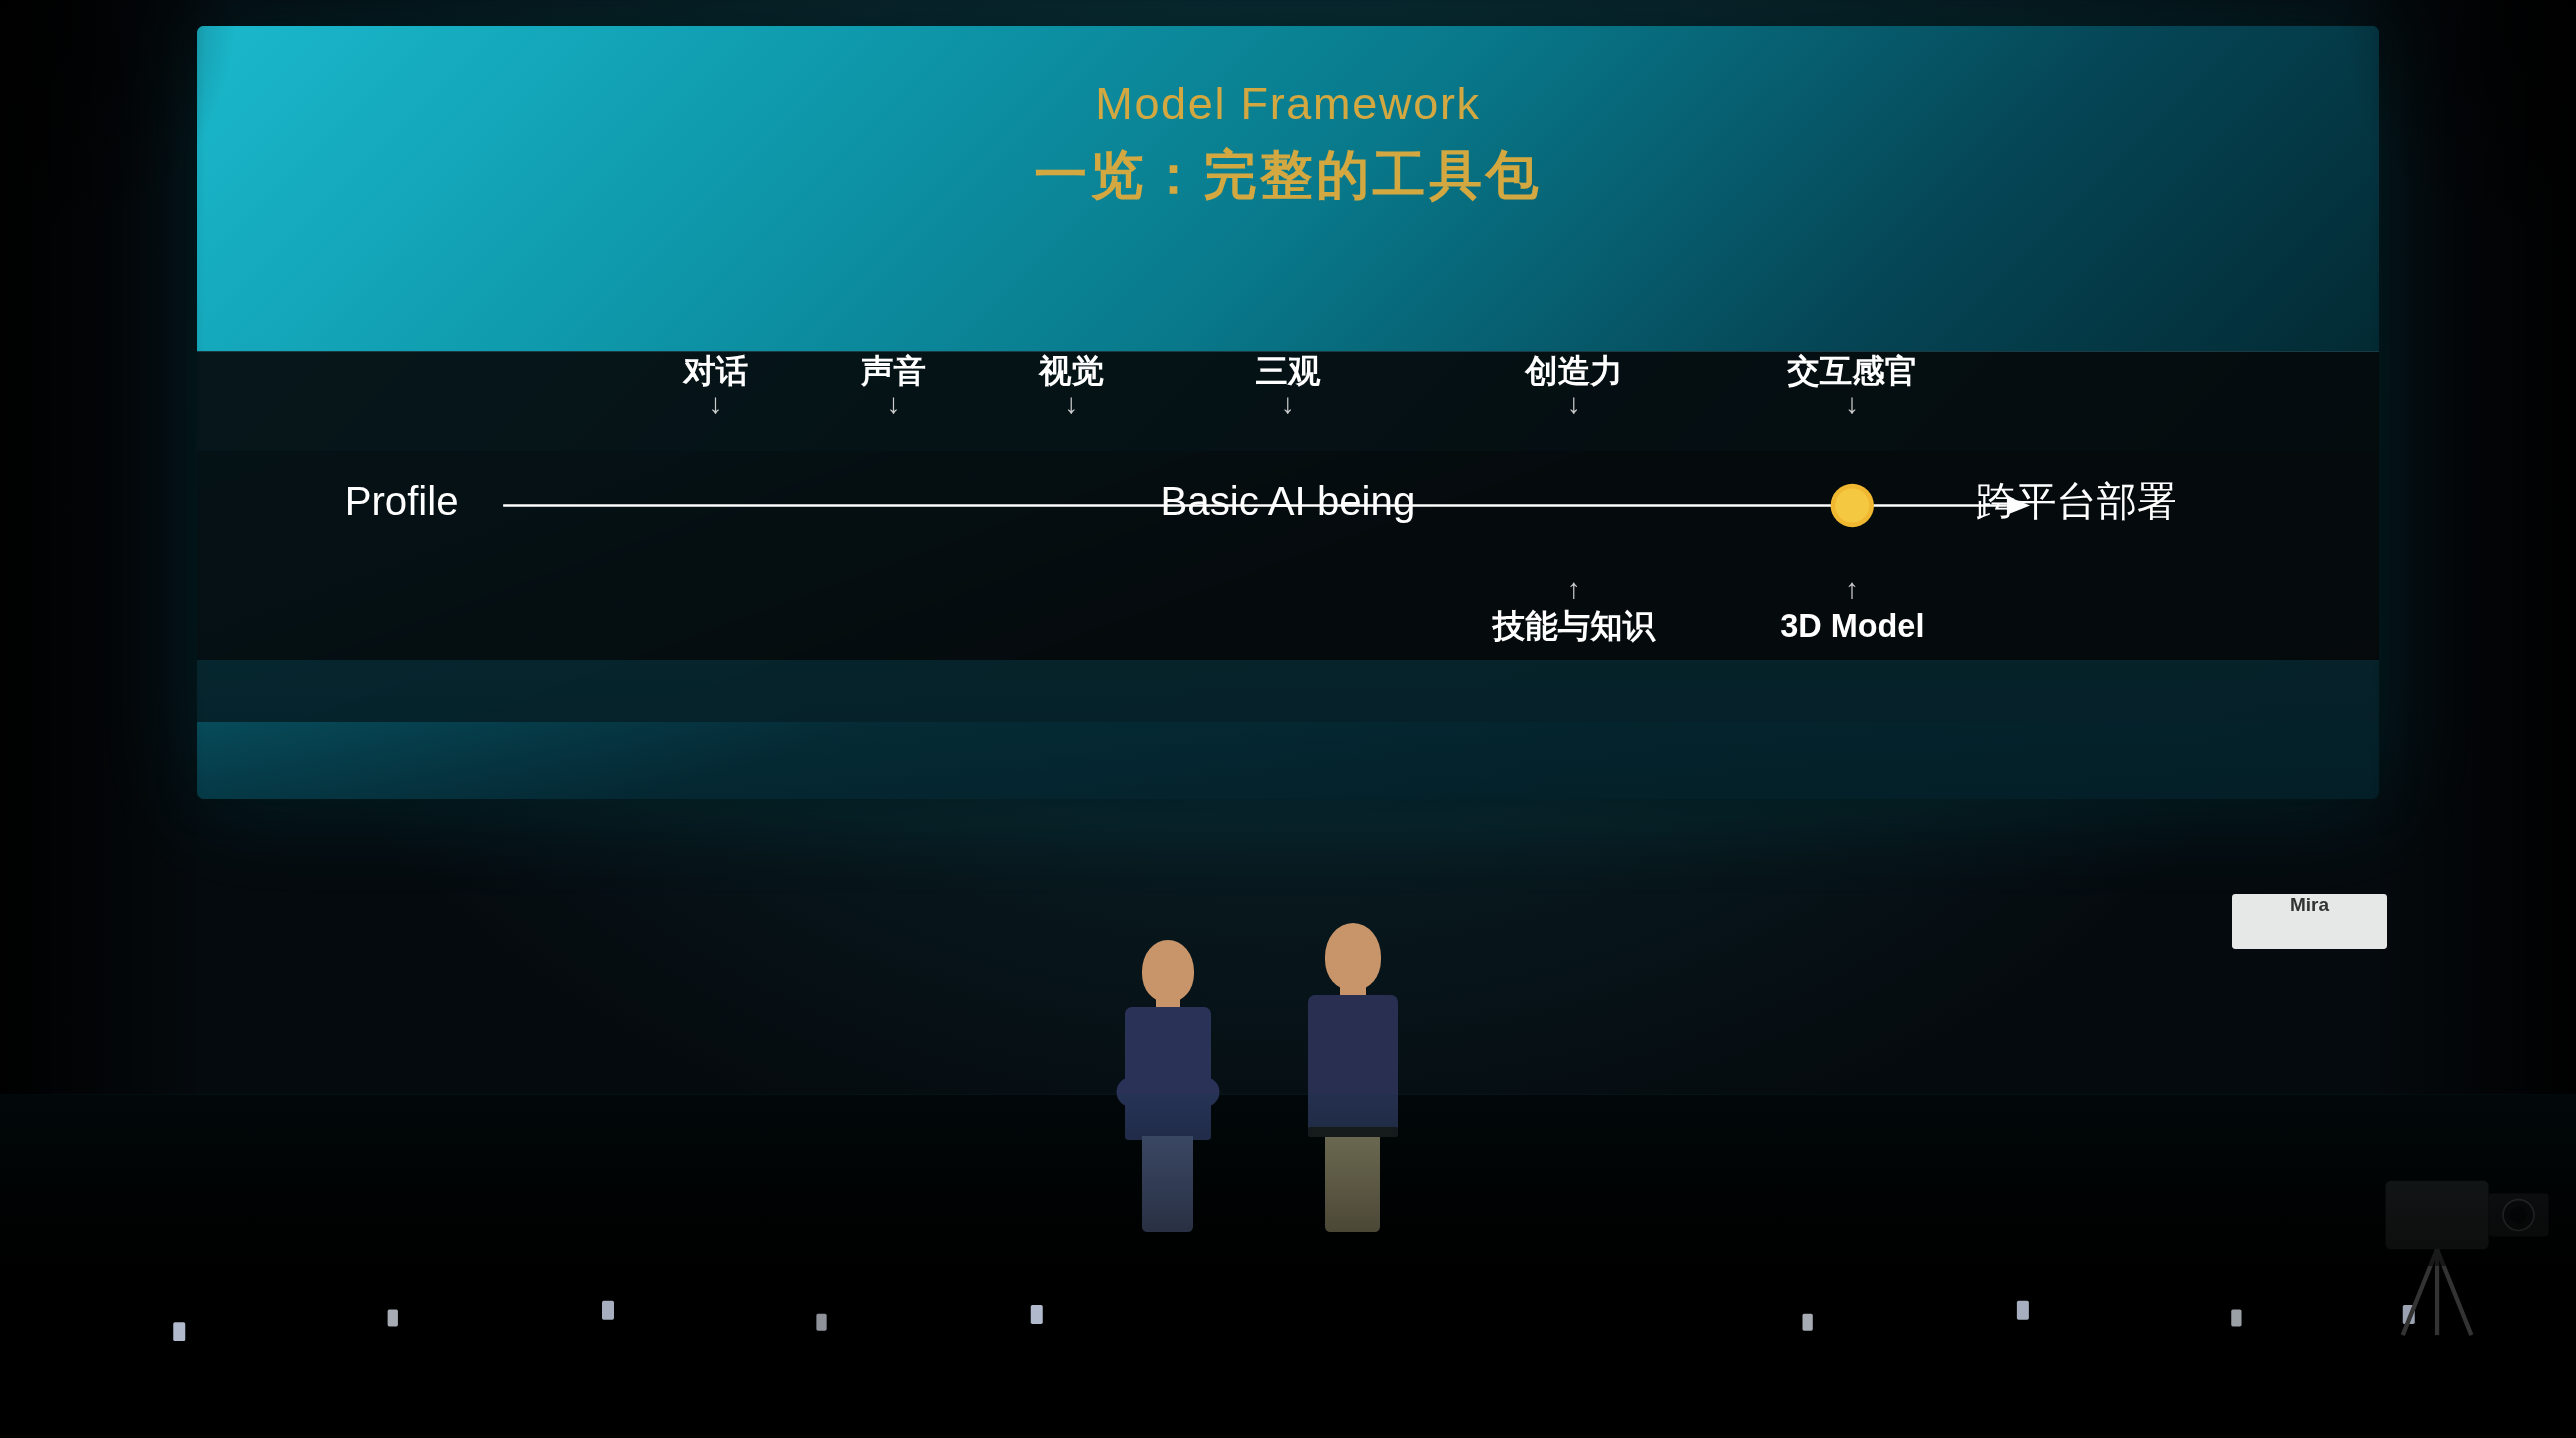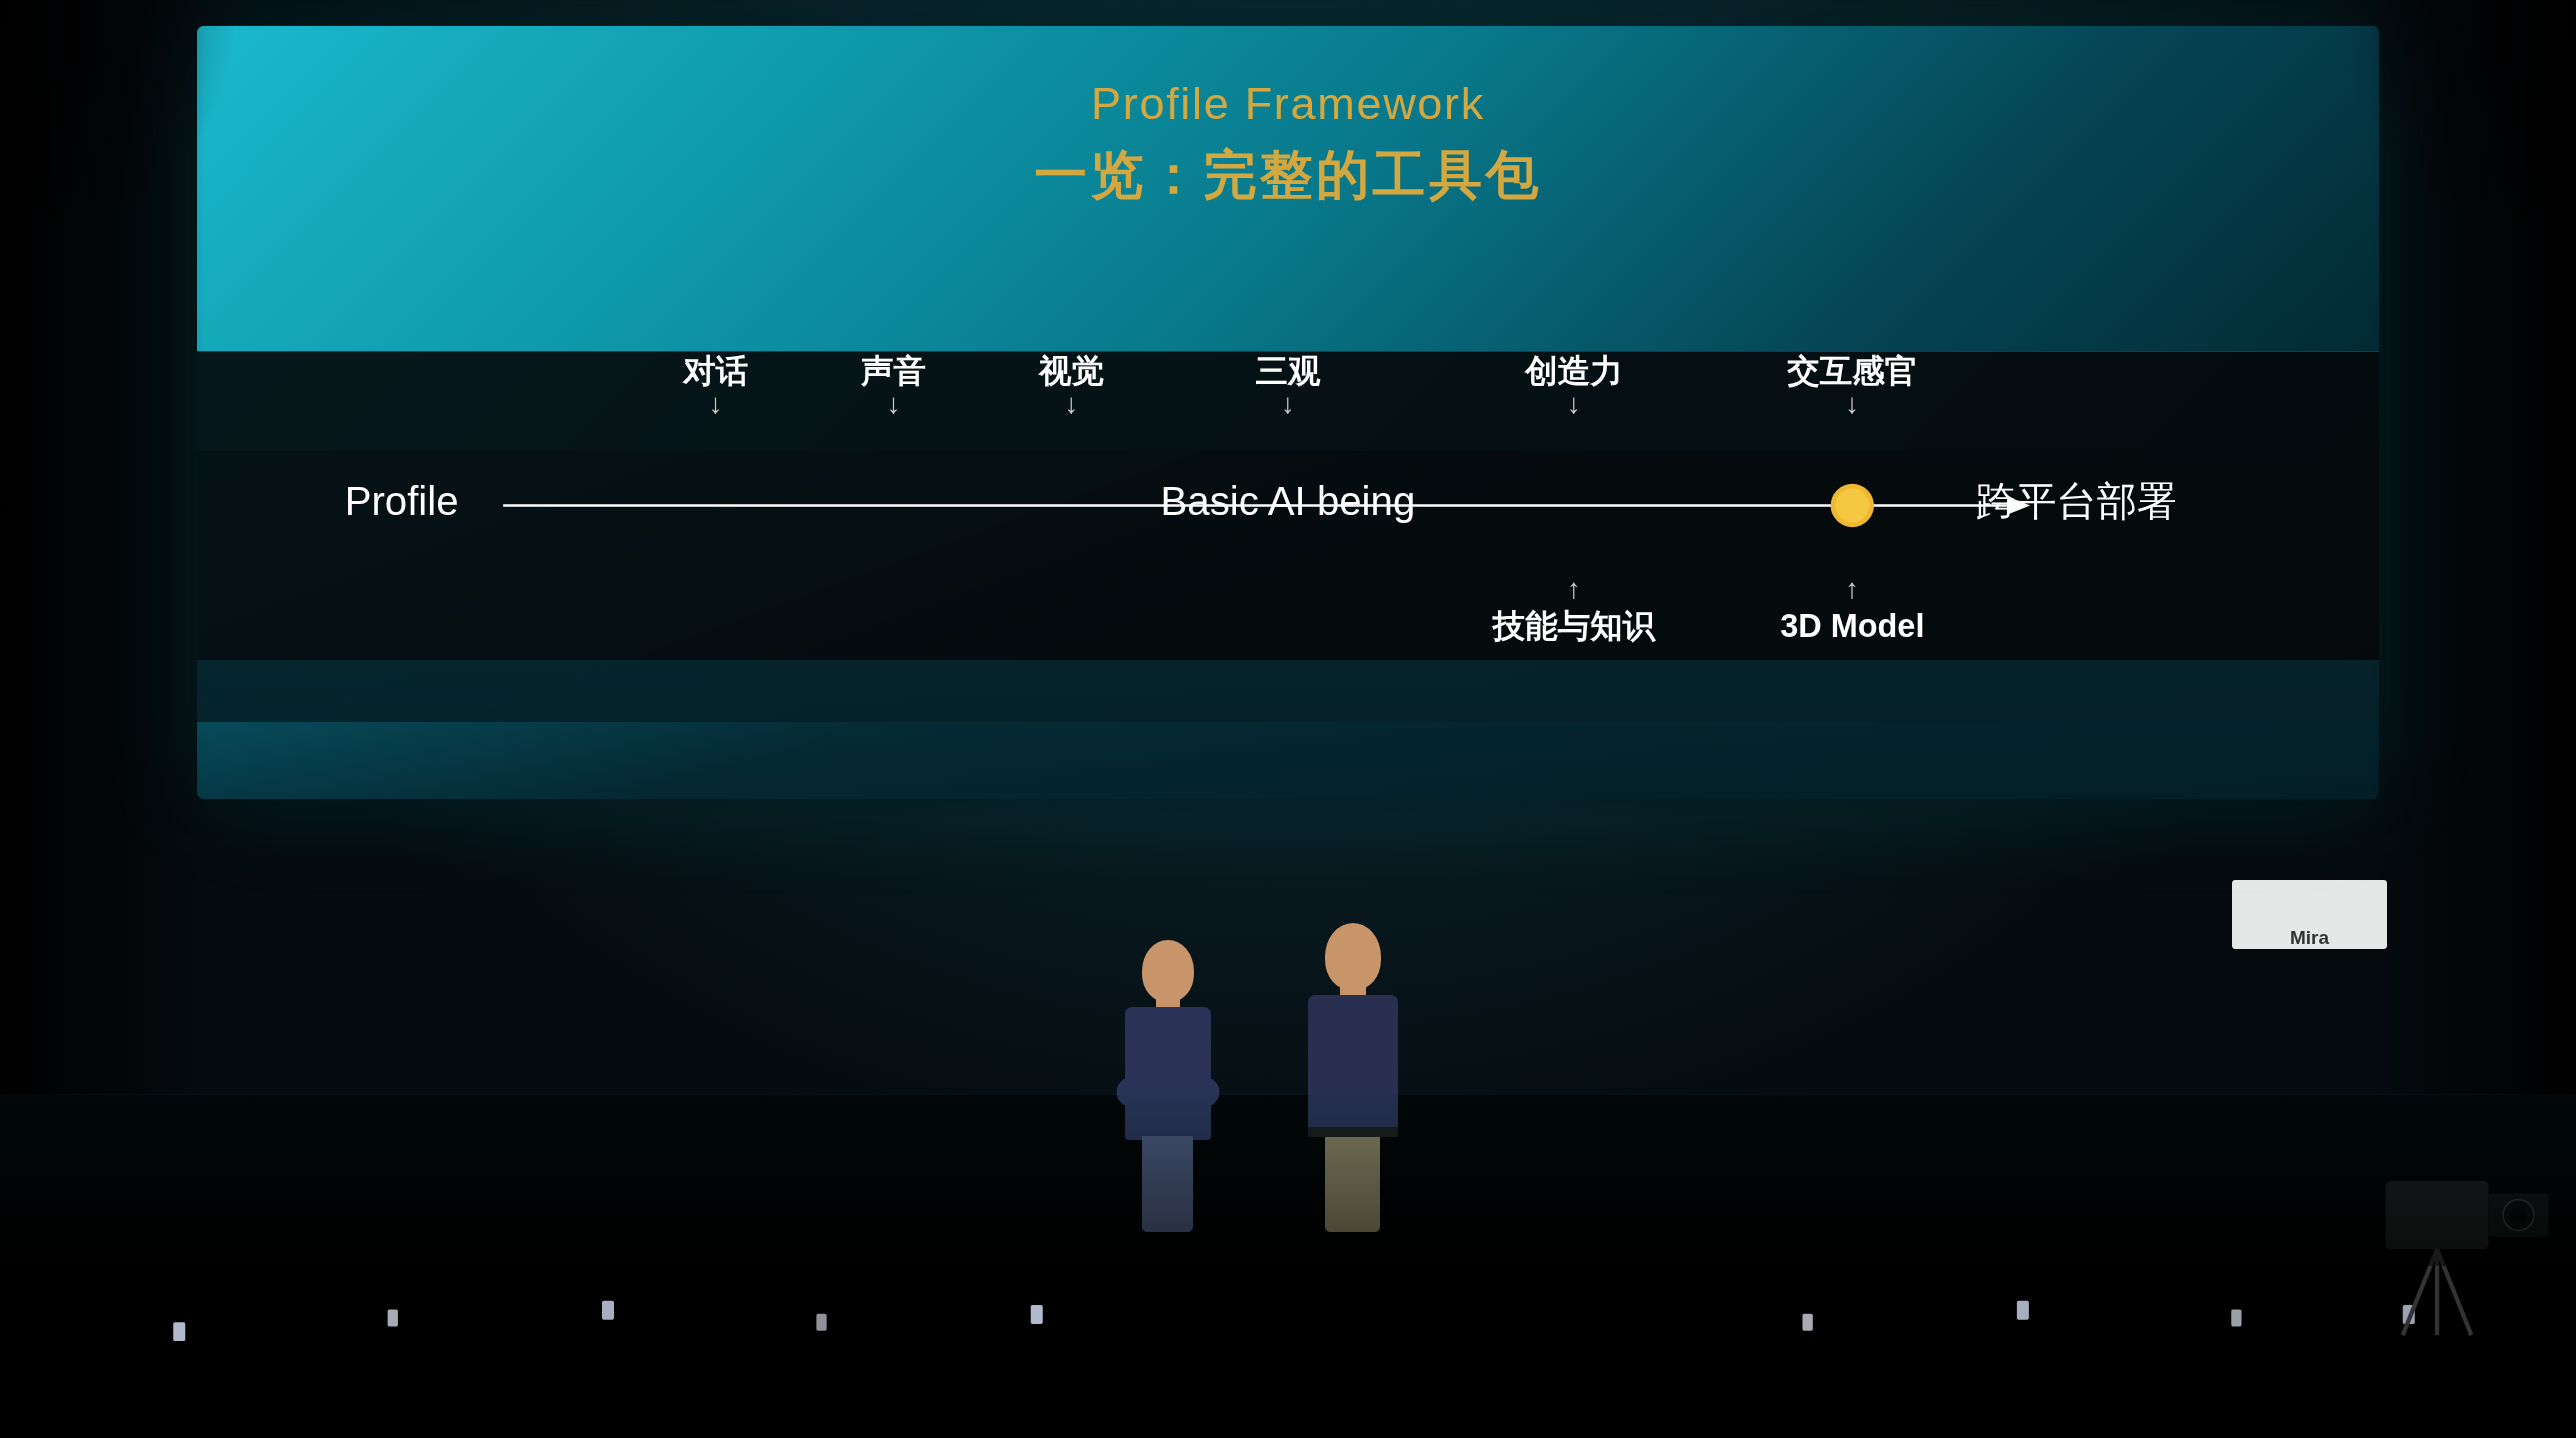--- a/index.html
+++ b/index.html
@@ -196,26 +196,26 @@
       background: linear-gradient(to left, #000 0%, transparent 100%);
       z-index: 15;
     }
 
     
     .info-card {
       position: absolute;
       bottom: 489px;
       right: 189px;
       width: 155px;
-      height: 69px;
+      height: 55px;
       background: rgba(255,255,255,0.9);
       border-radius: 3.4px;
       z-index: 25;
       display: flex;
-      align-items: flex-end;
+      align-items: flex-start;
       justify-content: center;
     }
 
     .info-card-text {
       font-size: 19px;
       color: #333;
       font-weight: 600;
     }
 
     
@@ -251,21 +251,21 @@
   <div class="side-dark-right"></div>
 
   <div class="screen-glow"></div>
 
   <div class="screen">
     <div class="screen-top"></div>
     <div class="screen-dark-panel"></div>
     <div class="screen-bottom"></div>
 
     <div class="slide-title-area">
-      <div class="slide-title-en">Profile Framework</div>
+      <div class="slide-title-en">Model Framework</div>
       <div class="slide-title-zh">一览：完整的工具包</div>
     </div>
 
     <svg class="diagram-svg" viewBox="0 0 2540 500" preserveAspectRatio="xMidYMid meet">
 
       <text x="530" y="60" text-anchor="middle" fill="white" font-size="42" font-weight="600">对话</text>
       <text x="530" y="100" text-anchor="middle" fill="#ccc" font-size="36">↓</text>
 
       <text x="760" y="60" text-anchor="middle" fill="white" font-size="42" font-weight="600">声音</text>
       <text x="760" y="100" text-anchor="middle" fill="#ccc" font-size="36">↓</text>

